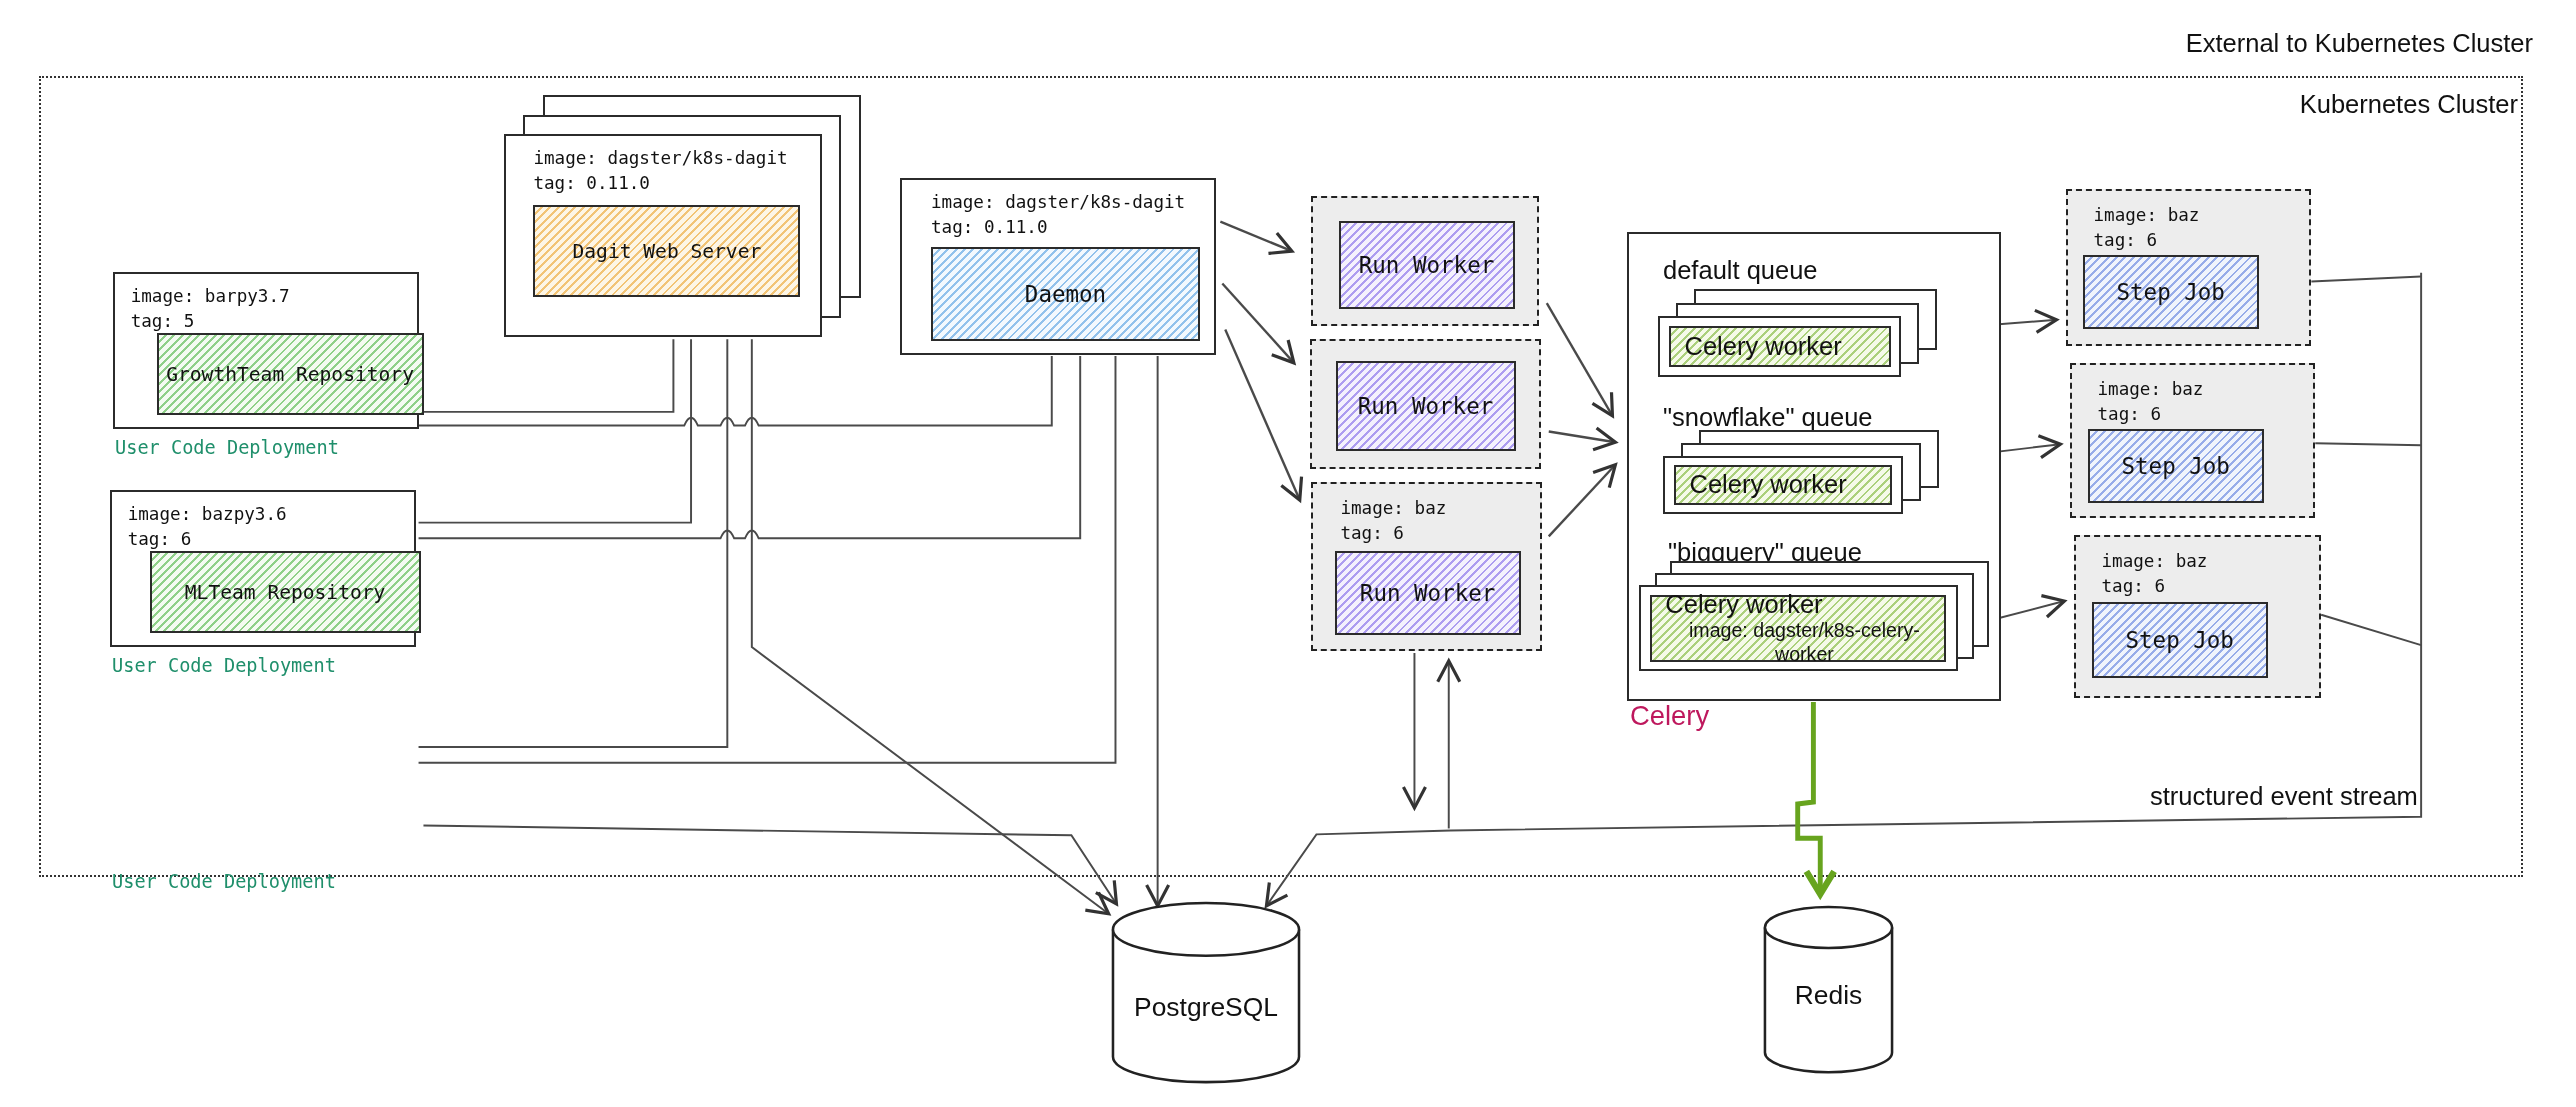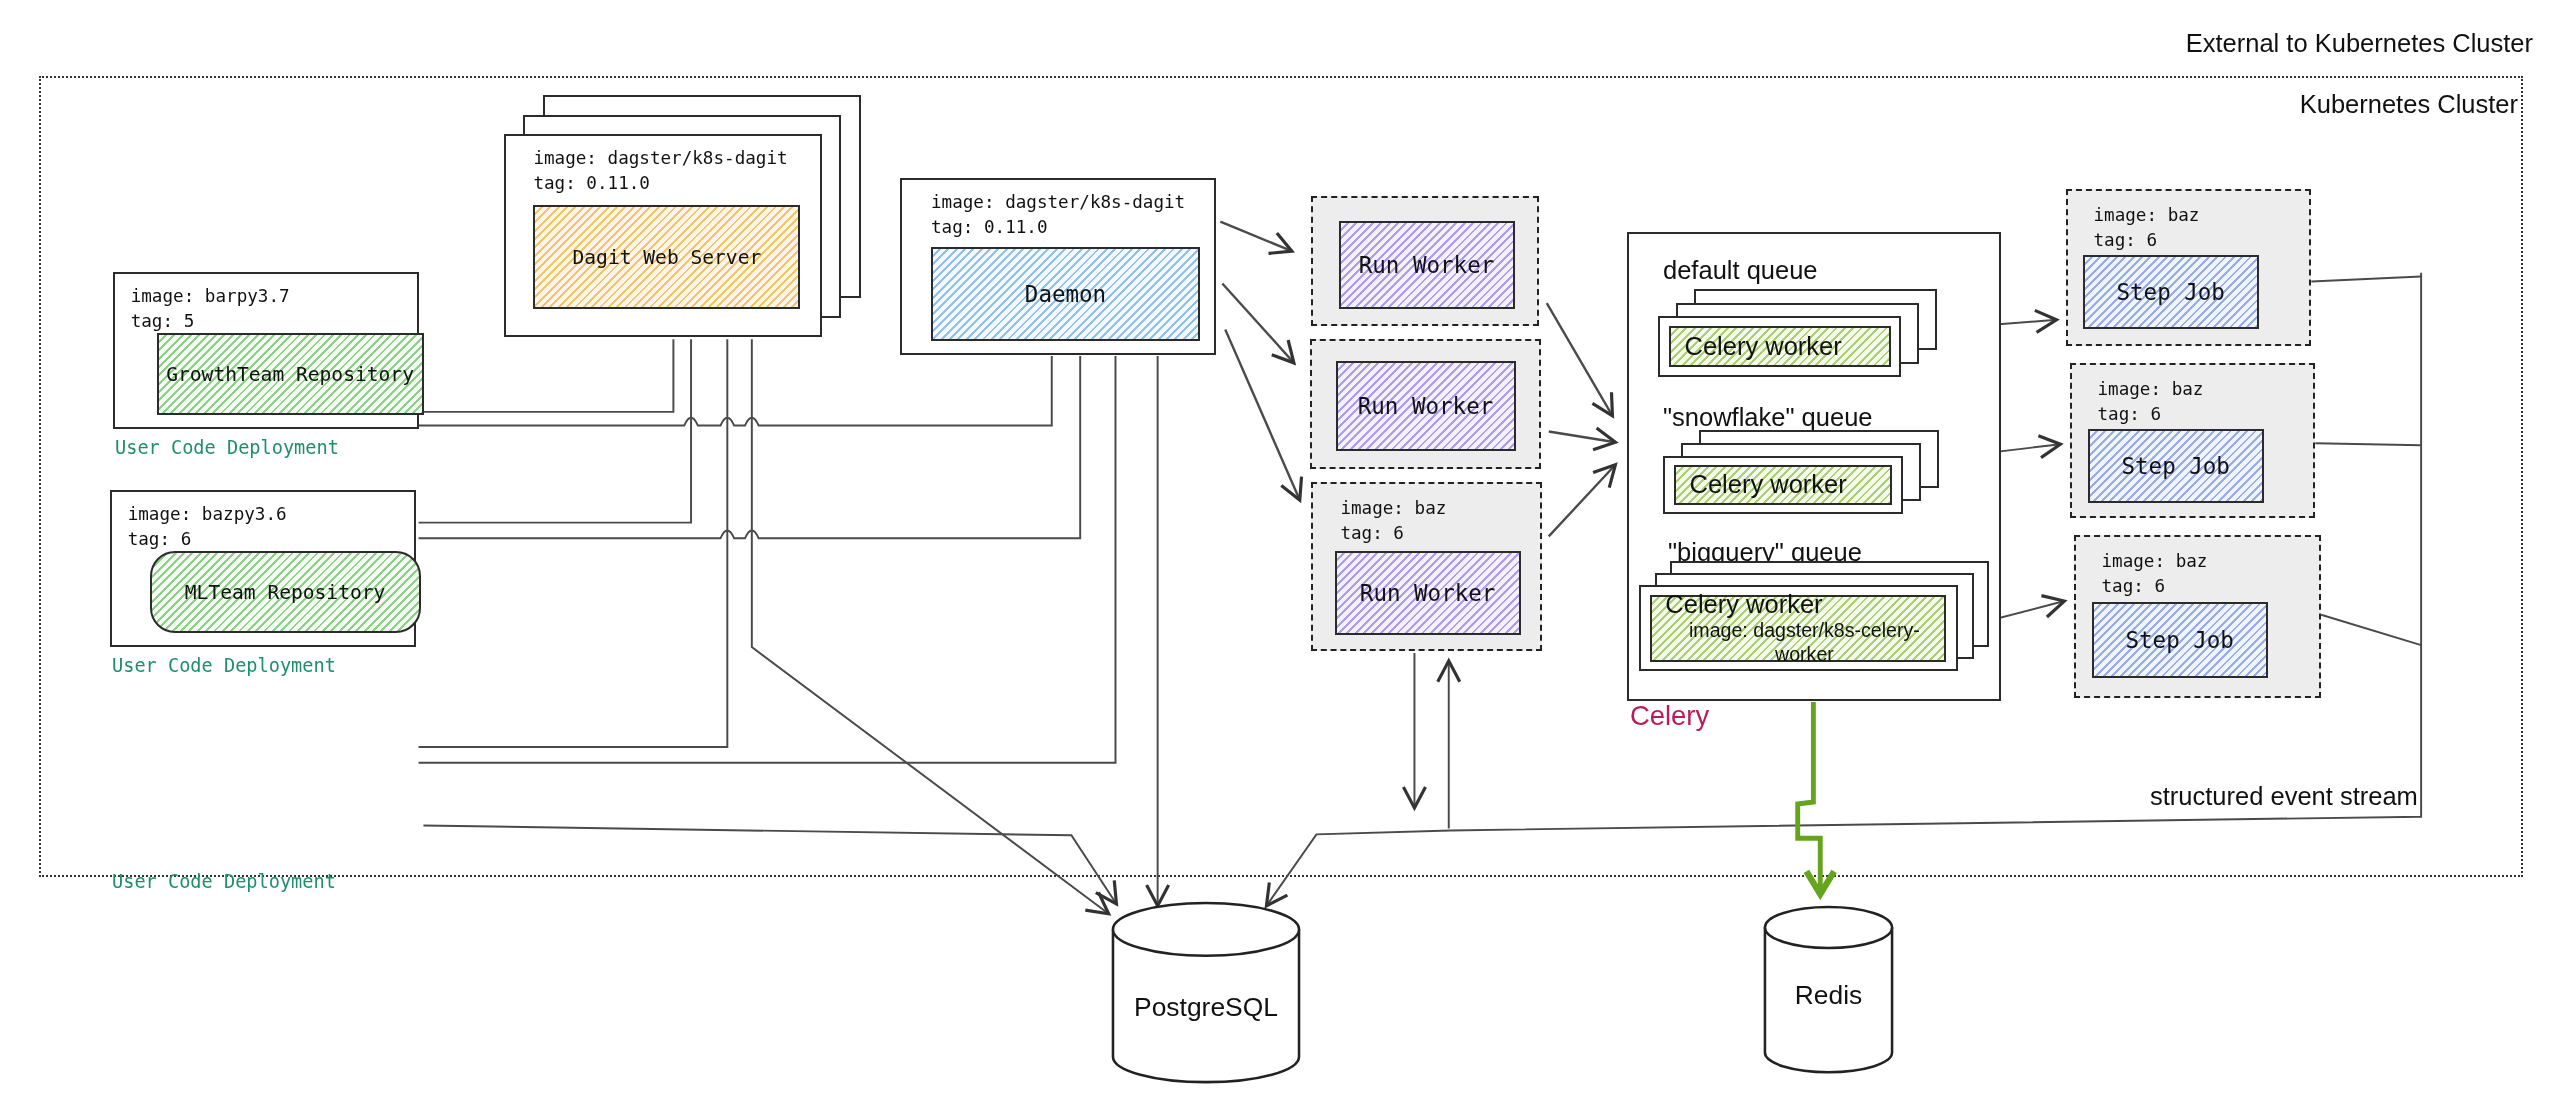--- a/index.html
+++ b/index.html
@@ -121,34 +121,34 @@
     </div>
   </div>
   <div class="abs lbl caption" style="left:115px;top:437px;">User Code Deployment</div>
 
   <div class="box node" style="left:110px;top:490px;width:306px;height:157px;">
     <div class="headrow">
       <span class="code">image: baz</span>
       <span class="code">py3.6</span>
     </div>
     <div class="code" style="padding-left:15.7px;">tag: 6</div>
-    <div class="inner hatch-green" style="left:17.6px;top:59px;width:271px;height:82px;border-radius:25px;">
+    <div class="inner hatch-green" style="left:17.6px;top:59px;width:271px;height:82px;">
       <span class="repo-name">MLTeam Repository</span>
     </div>
   </div>
   <div class="abs lbl caption" style="left:112px;top:655px;">User Code Deployment</div>
 
   <div class="abs lbl caption" style="left:112px;top:871px;">User Code Deployment</div>
 
   <div class="sheet node" style="left:543px;top:95px;width:318px;height:203px;"></div>
   <div class="sheet node" style="left:523px;top:115px;width:318px;height:203px;"></div>
   <div class="box node" style="left:504px;top:134px;width:318px;height:203px;">
     <div class="code" style="padding:9.8px 0 0 27.4px;">image: dagster/k8s-dagit</div>
     <div class="code" style="padding-left:27.4px;">tag: 0.11.0</div>
-    <div class="inner hatch-orange" style="left:27.4px;top:69px;width:267px;height:104px;">
+    <div class="inner hatch-orange" style="left:27.4px;top:69px;width:267px;height:92px;">
       <span class="repo-name">Dagit Web Server</span>
     </div>
   </div>
 
   <div class="box node" style="left:900px;top:178px;width:316px;height:177px;">
     <div class="code" style="padding:9.8px 0 0 29px;">image: dagster/k8s-dagit</div>
     <div class="code" style="padding-left:29px;">tag: 0.11.0</div>
     <div class="inner hatch-blue" style="left:29px;top:67px;width:269px;height:94px;">
       <span class="node-name">Daemon</span>
     </div>

